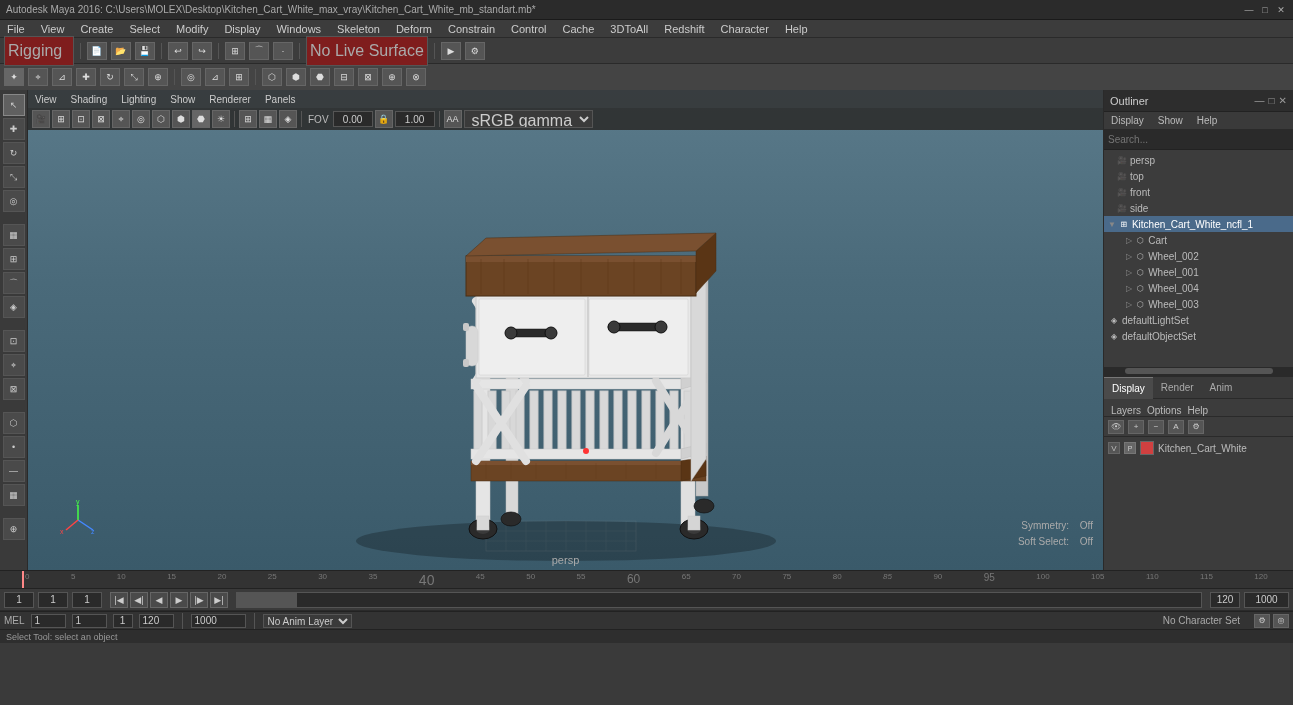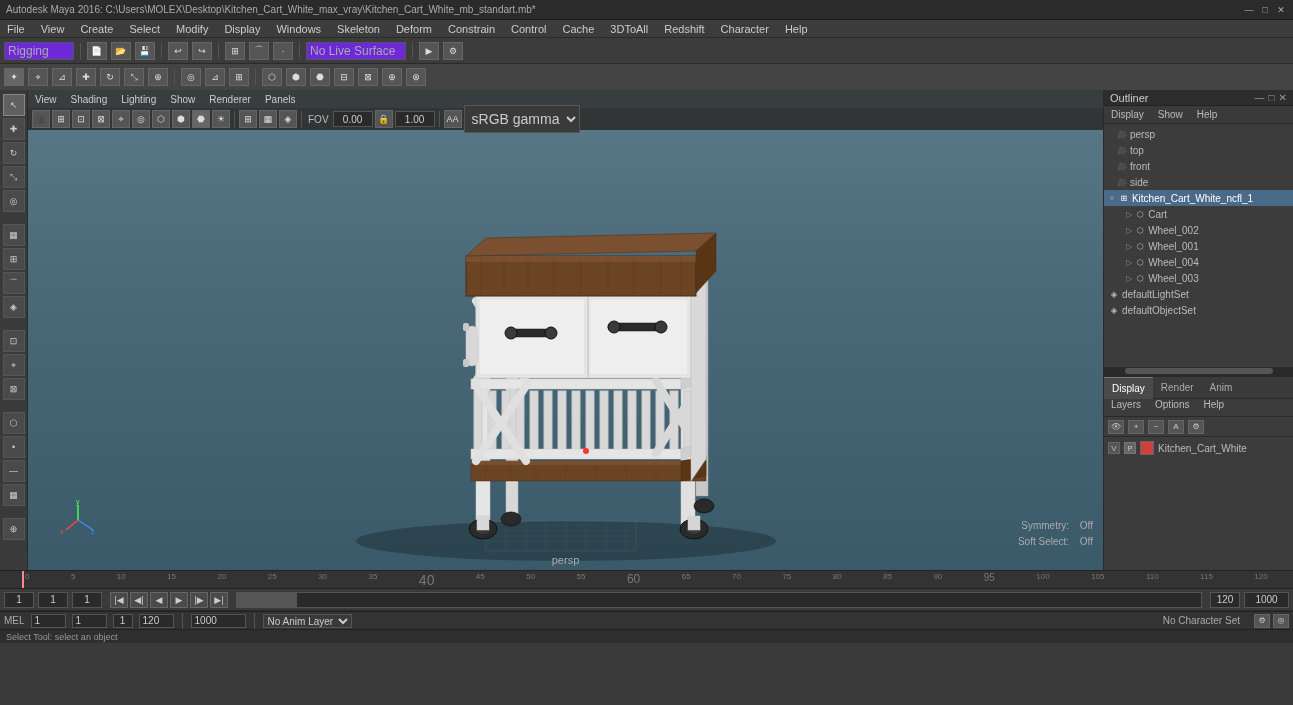--- a/index.html
+++ b/index.html
@@ -89,26 +89,26 @@
       font-size: 9px;
       color: #ddd;
     }
     .toolbar-separator {
       width: 1px;
       height: 16px;
       background: #555;
       margin: 0 2px;
     }
     .toolbar-label {
-      font-size: 12px;
+      font-size: 16px;
       color: #aaa;
       padding: 0 3px;
-      background: #6d28d9;
+      background: #7f1d1d;
       border: 1px solid #555;
-      height: 18px;
+      height: 30px;
       display: flex;
       align-items: center;
       min-width: 80px;
     }
 
     
     #main-area {
       display: flex;
       width: 100%;
       height: calc(705px - 20px - 18px - 26px - 26px - 18px - 22px - 14px - 18px);
@@ -230,21 +230,21 @@
 
     
     #outliner-panel {
       width: 190px;
       background: #3c3c3c;
       border-left: 1px solid #2a2a2a;
       display: flex;
       flex-direction: column;
     }
     #outliner-titlebar {
-      height: 16px;
+      height: 22px;
       background: #2d2d2d;
       display: flex;
       align-items: center;
       justify-content: space-between;
       padding: 0 6px;
       font-size: 11px;
       color: #ccc;
       border-bottom: 1px solid #222;
     }
     #outliner-titlebar-controls {
@@ -331,23 +331,22 @@
       align-items: center;
     }
     .outliner-tab.active {
       background: #4a4a4a;
       color: #fff;
       border-top: 1px solid #777;
     }
     #outliner-bottom-menu {
       height: 18px;
       display: flex;
-      align-items: flex-start;
+      align-items: flex-end;
       padding: 0 4px;
-      gap: 8px;
       font-size: 10px;
       color: #bbb;
       border-bottom: 1px solid #2a2a2a;
     }
     #display-layer-toolbar {
       height: 20px;
       display: flex;
       align-items: center;
       padding: 0 4px;
       gap: 4px;
@@ -682,21 +681,21 @@
       <div class="vp-btn">⊞</div>
       <div class="vp-btn">▦</div>
       <div class="vp-btn">◈</div>
       <div class="toolbar-separator"></div>
       <span class="vp-label">FOV</span>
       <input class="vp-field" value="0.00" type="text" style="">
       <div class="vp-btn">🔒</div>
       <input class="vp-field" value="1.00" type="text" style="">
       <div class="toolbar-separator"></div>
       <div class="vp-btn">AA</div>
-      <select class="toolbar-label" style="font-size:14px; background:#3a3a3a; border:1px solid #555; color:#ccc; height:28px;">
+      <select class="toolbar-label" style="font-size:16px; background:#3a3a3a; border:1px solid #555; color:#ccc; height:18px;">
         <option>sRGB gamma</option>
       </select>
     </div>
 
     <div id="scene">
 
       <svg id="cart-svg" viewBox="0 0 480 480" xmlns="http://www.w3.org/2000/svg">
 
         <ellipse cx="240" cy="440" rx="210" ry="20" fill="rgba(0,0,0,0.25)"></ellipse>
 
@@ -863,20 +862,21 @@
         <span>✕</span>
       </div>
     </div>
 
     <div id="outliner-menu">
       <span class="menu-item">Display</span>
       <span class="menu-item">Show</span>
       <span class="menu-item">Help</span>
     </div>
 
+    <input id="outliner-search" type="text" placeholder="Search..." style="">
 
     <div id="outliner-tree">
 
       <div class="tree-item tree-indent-1">
         <span class="tree-icon tree-cam-icon">🎥</span>
         <span>persp</span>
       </div>
       <div class="tree-item tree-indent-1">
         <span class="tree-icon tree-cam-icon">🎥</span>
         <span>top</span>

